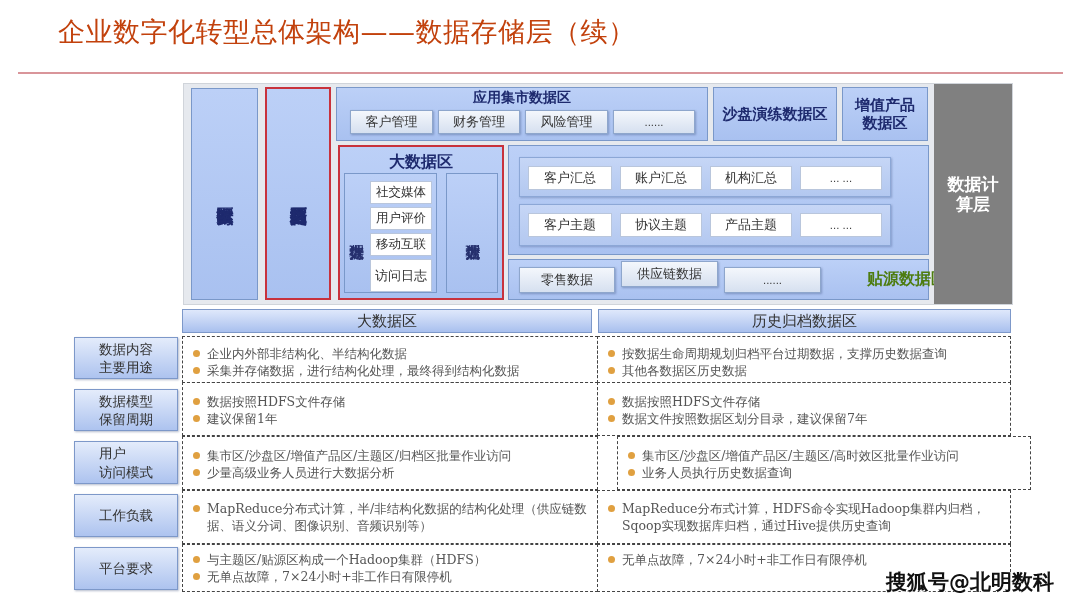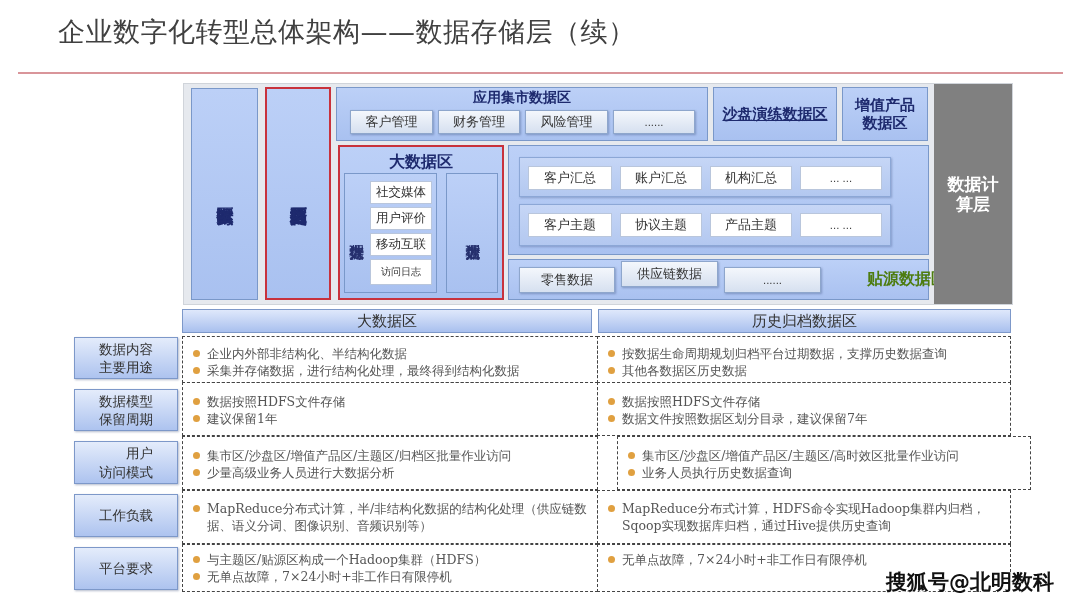--- a/index.html
+++ b/index.html
@@ -1,21 +1,21 @@
 <!DOCTYPE html>
 <html><head>
 <meta charset="utf-8">
 <style>
   * { box-sizing: border-box; margin: 0; padding: 0; }
   body {
     width: 1080px; height: 607px; background: #ffffff; position: relative; overflow: hidden;
     font-family: "DejaVu Sans", "Liberation Sans", sans-serif;
   }
   .title {
-    position: absolute; left: 58px; top: 14px; font-size: 27px; color: #404040; letter-spacing: 0.5px;
+    position: absolute; left: 58px; top: 14px; font-size: 27px; color: #c2410c; letter-spacing: 0.5px;
   }
   .rule { position: absolute; left: 18px; top: 72px; width: 1045px; height: 2px; background: #d9959a; }
 
   .arch { position: absolute; left: 183px; top: 83px; width: 830px; height: 222px; background: #e6e9ee; border: 1px solid #d0d4da; }
   .blk {
     position: absolute; background: linear-gradient(#bcd0f7, #a9c1f0);
     border: 1px solid #7a98c9; color: #1e2a6e; font-weight: bold;
     display: flex; align-items: center; justify-content: center; text-align: center;
   }
   .vtext { writing-mode: vertical-rl; text-orientation: upright; letter-spacing: 0px; font-size: 17px; line-height: 1.05; }
@@ -38,21 +38,21 @@
   }
 
   .colhead {
     position: absolute; top: 309px; height: 24px; background: linear-gradient(#dfe8fb, #a9c0ee);
     border: 1px solid #7d98c9; color: #333; font-size: 15px; font-family: "DejaVu Serif", serif;
     display: flex; align-items: center; justify-content: center;
   }
   .rowlabel {
     position: absolute; left: 74px; width: 104px; background: linear-gradient(#e4ecfb, #adc3ef);
     border: 1px solid #7d98c9; color: #333; font-size: 13.5px; font-family: "DejaVu Serif", serif;
-    display: flex; align-items: center; justify-content: center; text-align: right; line-height: 1.35;
+    display: flex; align-items: center; justify-content: center; text-align: left; line-height: 1.35;
     box-shadow: 1px 1px 2px rgba(40,60,110,0.35);
   }
   .cell {
     position: absolute; border: 1px dashed #444; padding: 3px 8px 0 8px;
     font-family: "DejaVu Serif", serif; font-size: 12.5px; color: #555; line-height: 17px;
   }
   .cell ul { list-style: none; }
   .cell li { position: relative; padding-left: 16px; }
   .cell li::before {
     content: ""; position: absolute; left: 2px; top: 5px; width: 7px; height: 7px; border-radius: 50%; background: #e0a040;
@@ -87,21 +87,21 @@
 <div class="chip" style="left:438px;top:110px;width:82px;height:24px;">
     <span>财务管理</span>
   </div>
 <div class="chip" style="left:525px;top:110px;width:83px;height:24px;">
     <span>风险管理</span>
   </div>
 <div class="chip" style="left:613px;top:110px;width:82px;height:24px;font-size:10px;">
     <span>......</span>
   </div>
 
-<div class="blk" style="left:713px;top:87px;width:124px;height:54px;font-size:15px;text-decoration:underline;">
+<div class="blk" style="left:713px;top:87px;width:124px;height:54px;font-size:15px;">
   <span>沙盘演练数据区</span>
 </div>
 <div class="blk" style="left:842px;top:87px;width:86px;height:54px;font-size:15px;line-height:1.2;padding:0 10px;">
   <span>增值产品数据区</span>
 </div>
 
 <div class="blk red" style="left:338px;top:145px;width:166px;height:155px;align-items:flex-start;">
   <span style="font-size:16px;margin-top:5px;">大数据区</span>
 </div>
 <div class="blk" style="left:344px;top:173px;width:93px;height:120px;justify-content:flex-start;font-weight:normal;color:#26306e;">
@@ -109,21 +109,21 @@
 </div>
 <div class="chip white" style="left:370px;top:181px;width:62px;height:23px;font-size:12.5px;">
     <span>社交媒体</span>
   </div>
 <div class="chip white" style="left:370px;top:207px;width:62px;height:23px;font-size:12.5px;">
     <span>用户评价</span>
   </div>
 <div class="chip white" style="left:370px;top:233px;width:62px;height:23px;font-size:12.5px;">
     <span>移动互联</span>
   </div>
-<div class="chip white" style="left:370px;top:259px;width:62px;height:26px;font-size:10px;">
+<div class="chip white" style="left:370px;top:259px;width:62px;height:33px;font-size:13px;">
     <span>访问日志</span>
   </div>
 <div class="blk" style="left:446px;top:173px;width:52px;height:120px;font-weight:normal;">
   <span class="vtext" style="font-size:15px;font-weight:normal;color:#26306e;">处理后大数据</span>
 </div>
 
 <div class="blk" style="left:508px;top:145px;width:421px;height:110px;"></div>
 <div class="row-band" style="left:519px;top:157px;width:372px;height:40px;"></div>
 <div class="chip white" style="left:528px;top:166px;width:84px;height:24px;">
     <span>客户汇总</span>

